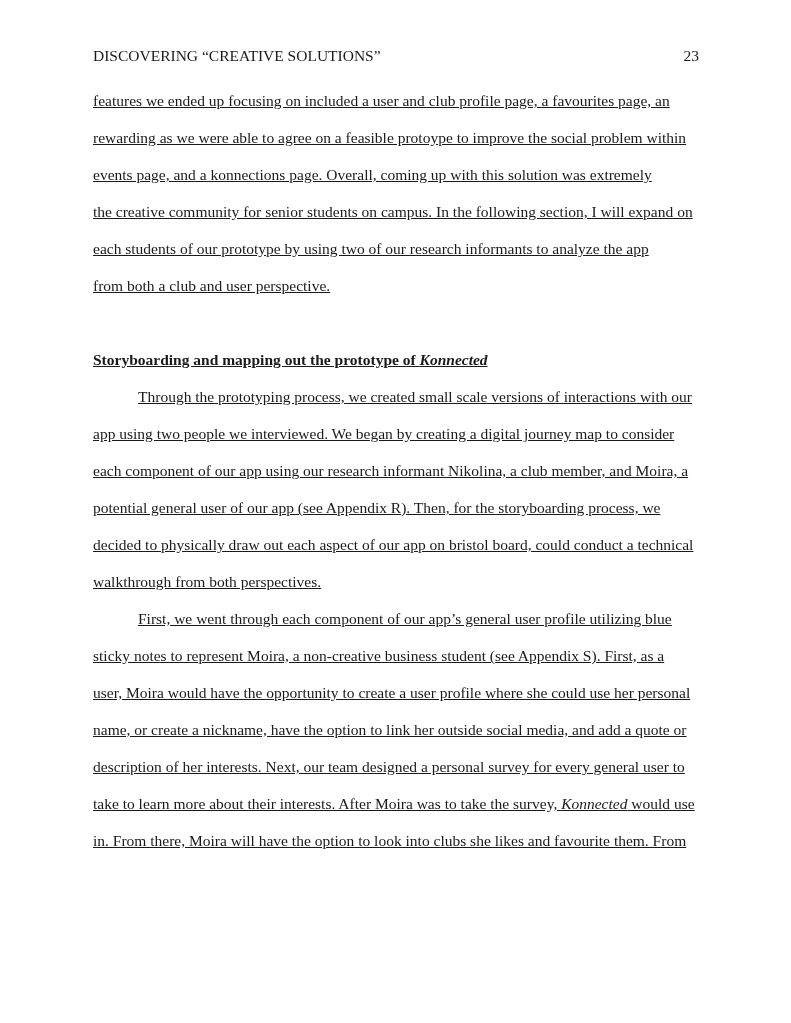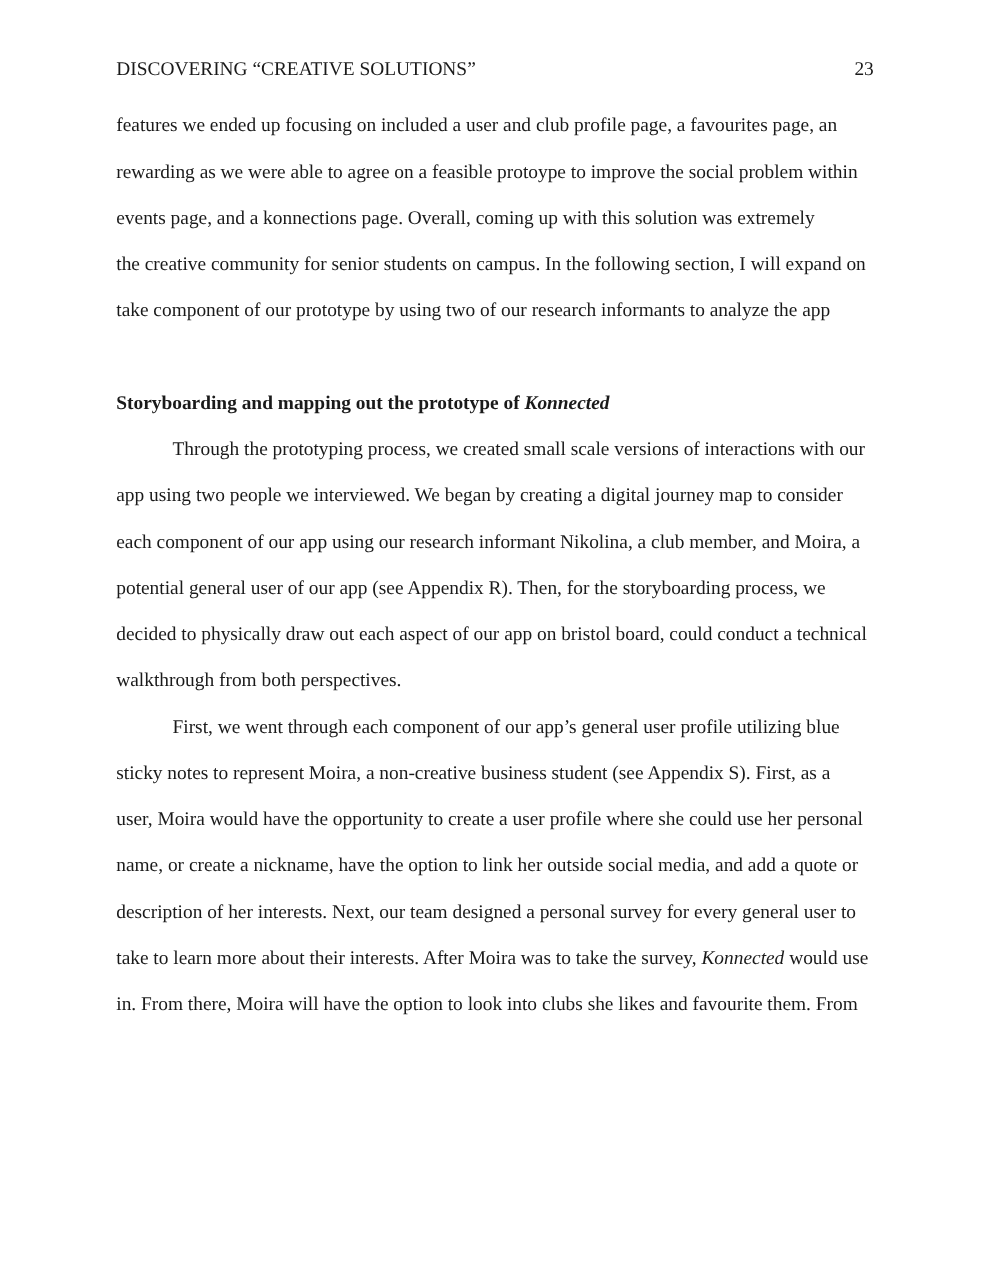--- a/index.html
+++ b/index.html
@@ -31,20 +31,21 @@
     position: absolute;
     left: 93px;
     top: 82px;
     width: 606px;
     font-size: 15.5px;
   }
   .line {
     height: 37px;
     line-height: 37px;
     white-space: nowrap;
+    text-decoration: underline;
   }
   .line.indent {
     text-indent: 45px;
   }
   .line.heading span {
     font-weight: bold;
   }
   .seg-b { font-weight: bold; text-align: right; }
   .seg-i { font-style: italic; }
 </style>
@@ -54,21 +55,22 @@
 <div class="page">
   <div class="header-row">
     <span>DISCOVERING “CREATIVE SOLUTIONS”</span>
     <span>23</span>
   </div>
   <div class="doc-body" id="doc-body">
       <div class="line"><span class="">features we ended up focusing on included a user and club profile page, a favourites page, an</span></div>
       <div class="line"><span class="">rewarding as we were able to agree on a feasible protoype to improve the social problem within</span></div>
       <div class="line"><span class="">events page, and a konnections page. Overall, coming up with this solution was extremely</span></div>
       <div class="line"><span class="">the creative community for senior students on campus. In the following section, I will expand on</span></div>
-      <div class="line"><span class="">take component of our prototype by using two of our research informants to analyze the app</span></div>
+      <div class="line"><span class="">each students of our prototype by using two of our research informants to analyze the app</span></div>
+      <div class="line"><span class="">from both a club and user perspective.</span></div>
       <div class="line"></div>
       <div class="line heading"><span class="seg-b ">Storyboarding and mapping out the prototype of </span><span class="seg-b seg-i">Konnected</span></div>
       <div class="line indent"><span class="">Through the prototyping process, we created small scale versions of interactions with our</span></div>
       <div class="line"><span class="">app using two people we interviewed. We began by creating a digital journey map to consider</span></div>
       <div class="line"><span class="">each component of our app using our research informant Nikolina, a club member, and Moira, a</span></div>
       <div class="line"><span class="">potential general user of our app (see Appendix R). Then, for the storyboarding process, we</span></div>
       <div class="line"><span class="">decided to physically draw out each aspect of our app on bristol board, could conduct a technical</span></div>
       <div class="line"><span class="">walkthrough from both perspectives.</span></div>
       <div class="line indent"><span class="">First, we went through each component of our app’s general user profile utilizing blue</span></div>
       <div class="line"><span class="">sticky notes to represent Moira, a non-creative business student (see Appendix S). First, as a</span></div>

